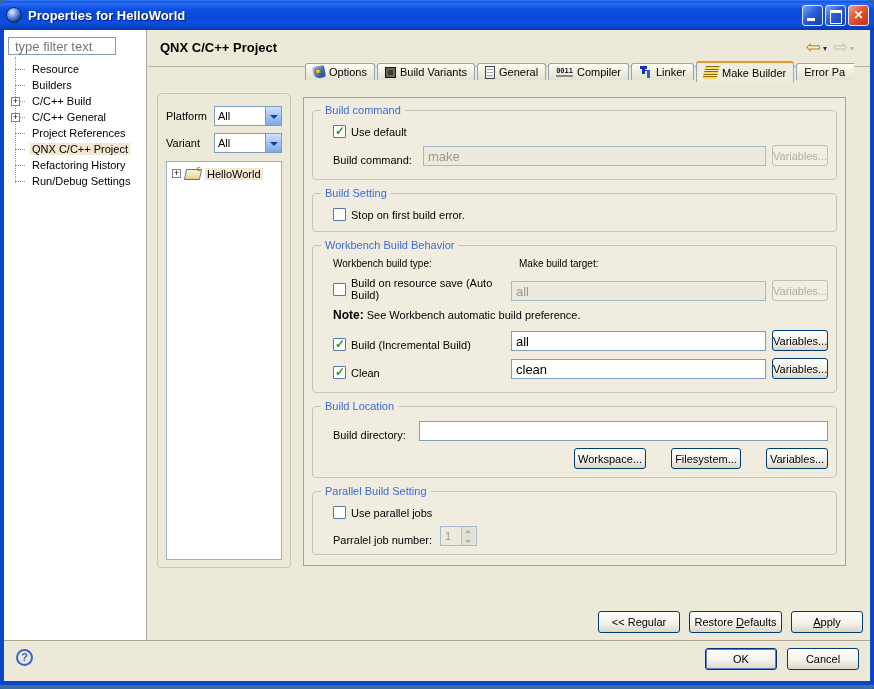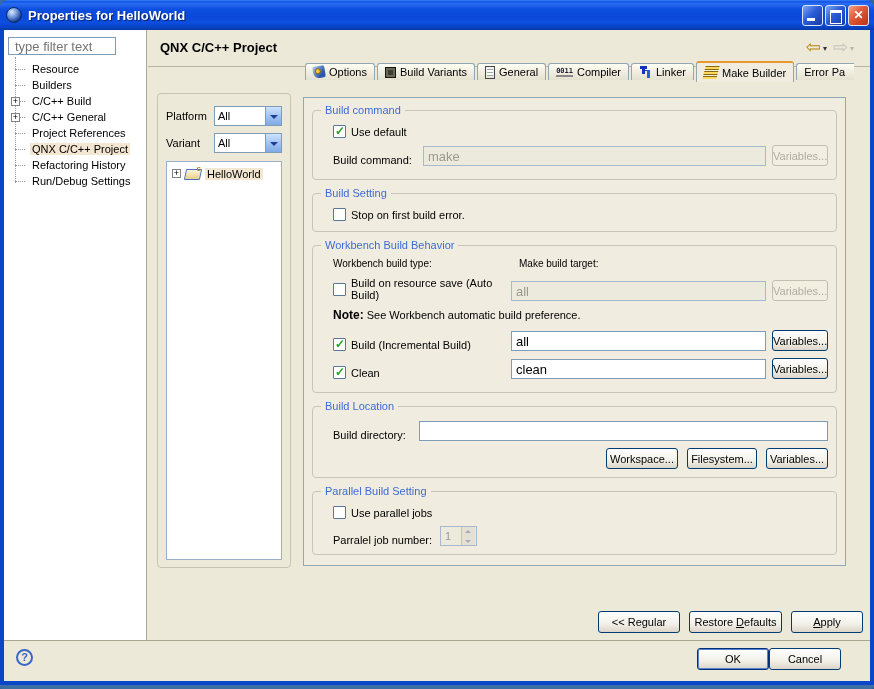--- a/index.html
+++ b/index.html
@@ -142,21 +142,21 @@
   .spin-b.dn::after { content:""; position:absolute; left:3px; top:4px;
     border-left:3px solid transparent; border-right:3px solid transparent; border-top:3px solid #aab; }
   
   .actionrow { position:absolute; right:7px; top:581px; display:flex; gap:9px; }
   .actionrow .btn { height:22px; min-width:72px; }
   .footer { position:absolute; left:0; right:0; bottom:0; height:41px; border-top:1px solid #a9a590;
     background:#ece9d8; }
   .helpbtn { position:absolute; left:12px; top:8px; width:17px; height:17px; border-radius:50%;
     border:2px solid #3a66c8; color:#3a66c8; font-size:11px; font-weight:bold; text-align:center;
     line-height:13px; background:transparent; }
-  .okrow { position:absolute; right:29px; top:7px; display:flex; }
+  .okrow { position:absolute; right:11px; top:7px; display:flex; gap:10px; }
   .okrow .btn { width:72px; height:22px; }
   .btn.default { box-shadow:inset 0 0 0 1px #5a82cc; border-color:#00317c; }
   u { text-decoration:underline; }
 </style>
 </head>
 <body>
 
 <div class="window">
 
   <div class="titlebar">
@@ -338,21 +338,21 @@
           <button class="btn vbtn">Variables...</button>
         </div>
       </div>
 
       <div class="group">
         <span class="gtitle">Build Location</span>
         <div class="row">
           <span style="width:86px">Build directory:</span>
           <input class="txt fgrow" value="" style="">
         </div>
-        <div class="row" style="justify-content:flex-end; gap:9px; margin-bottom:2px">
+        <div class="row" style="justify-content:flex-end; gap:25px; margin-bottom:2px">
           <button class="btn" style="width:72px;padding:0">Workspace...</button>
           <button class="btn" style="width:70px;padding:0">Filesystem...</button>
           <button class="btn" style="width:62px;padding:0">Variables...</button>
         </div>
       </div>
 
       <div class="group">
         <span class="gtitle">Parallel Build Setting</span>
         <div class="row">
           <span class="chk"></span>

